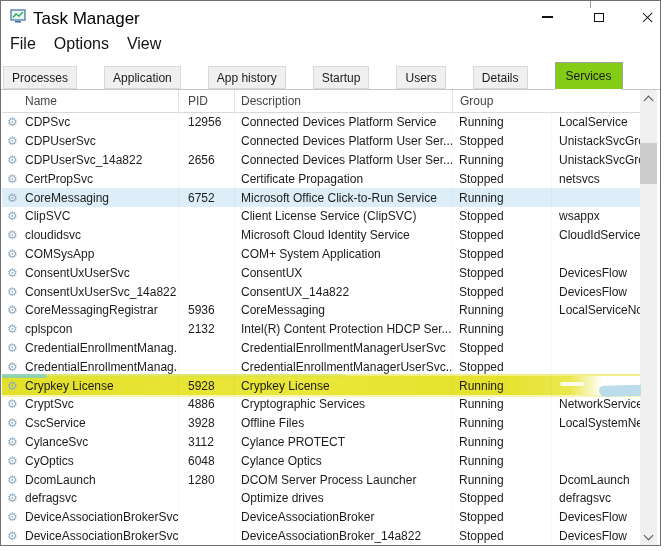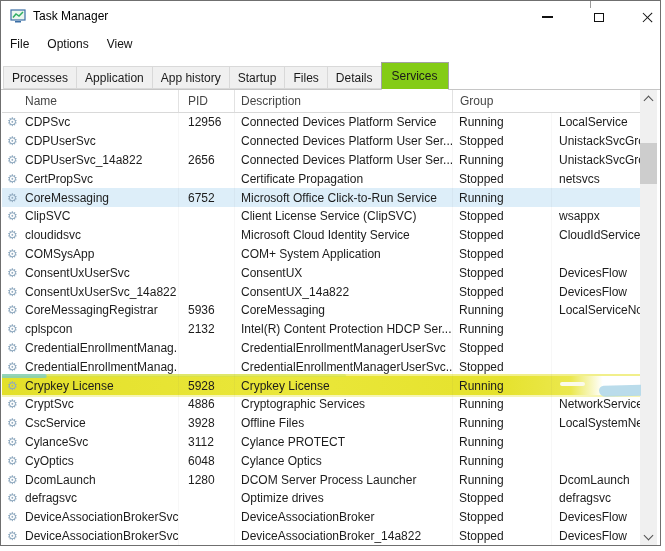--- a/index.html
+++ b/index.html
@@ -8,37 +8,37 @@
     font-family:"Liberation Sans","DejaVu Sans",sans-serif;
     -webkit-font-smoothing:antialiased;
   }
   .window{
     position:absolute;left:0;top:0;width:661px;height:546px;
     background:#fff;border:1px solid #6f6f6f;box-sizing:border-box;
   }
   
   .titlebar{position:absolute;left:0;top:0;width:659px;height:30px;background:#fff;}
   .app-icon{position:absolute;left:9px;top:7px;width:16px;height:16px;}
-  .title-text{position:absolute;left:32px;top:8px;font-size:12px;color:#000;}
+  .title-text{position:absolute;left:32px;top:8px;font-size:17px;color:#000;}
   .winbtn{position:absolute;top:4px;width:36px;height:24px;display:flex;align-items:center;justify-content:center;}
   .btn-min{left:528px;} .btn-max{left:580px;} .btn-close{left:628px;}
   .glyph-min{width:11px;height:1.3px;background:#111;}
   .glyph-max{width:10px;height:9px;border:1.3px solid #111;box-sizing:border-box;}
   .glyph-close{position:relative;width:13px;height:13px;}
   .glyph-close::before,.glyph-close::after{content:"";position:absolute;left:6px;top:0;width:1.3px;height:13px;background:#111;}
   .glyph-close::before{transform:rotate(45deg);} .glyph-close::after{transform:rotate(-45deg);}
   .artifact-tick{position:absolute;left:589px;top:0;width:1px;height:7px;background:#9a9a9a;}
   
   .menubar{position:absolute;left:0;top:30px;width:659px;height:26px;display:flex;align-items:center;}
-  .menu-item{font-size:12px;color:#111;padding:4px 9px;}
+  .menu-item{font-size:16px;color:#111;padding:4px 9px;}
   
   .tabstrip{
     position:absolute;left:0;top:56px;width:659px;height:33px;
     display:flex;align-items:flex-end;padding-left:2px;box-sizing:border-box;
-    border-bottom:1px solid #c6c6c6;background:#fff;
+    border-bottom:1px solid #c6c6c6;background:#fff;gap:28px;
   }
   .tab{
     font-size:12px;color:#1a1a1a;background:#f0f0f0;border:1px solid #d9d9d9;
     height:23px;line-height:23px;padding:0 8px;margin-right:-1px;box-sizing:border-box;
     position:relative;z-index:1;white-space:nowrap;
   }
   .tab.active{
     background:#84cc16;border:1px solid #a2a2a2;border-bottom:1px solid #fff;
     height:28px;line-height:26px;margin-bottom:-1px;z-index:2;padding:0 10px;
   }
@@ -122,21 +122,21 @@
     <span class="menu-item">File</span>
     <span class="menu-item">Options</span>
     <span class="menu-item">View</span>
   </div>
 
   <div class="tabstrip">
       <div class="tab">Processes</div>
       <div class="tab">Application</div>
       <div class="tab">App history</div>
       <div class="tab">Startup</div>
-      <div class="tab">Files</div>
+      <div class="tab">Users</div>
       <div class="tab">Details</div>
       <div class="tab active">Services</div>
     </div>
 
   <div class="thead">
       <div class="th c0">Name</div>
       <div class="th c1">PID</div>
       <div class="th c2">Description</div>
       <div class="th c4">Group</div>
     </div>

